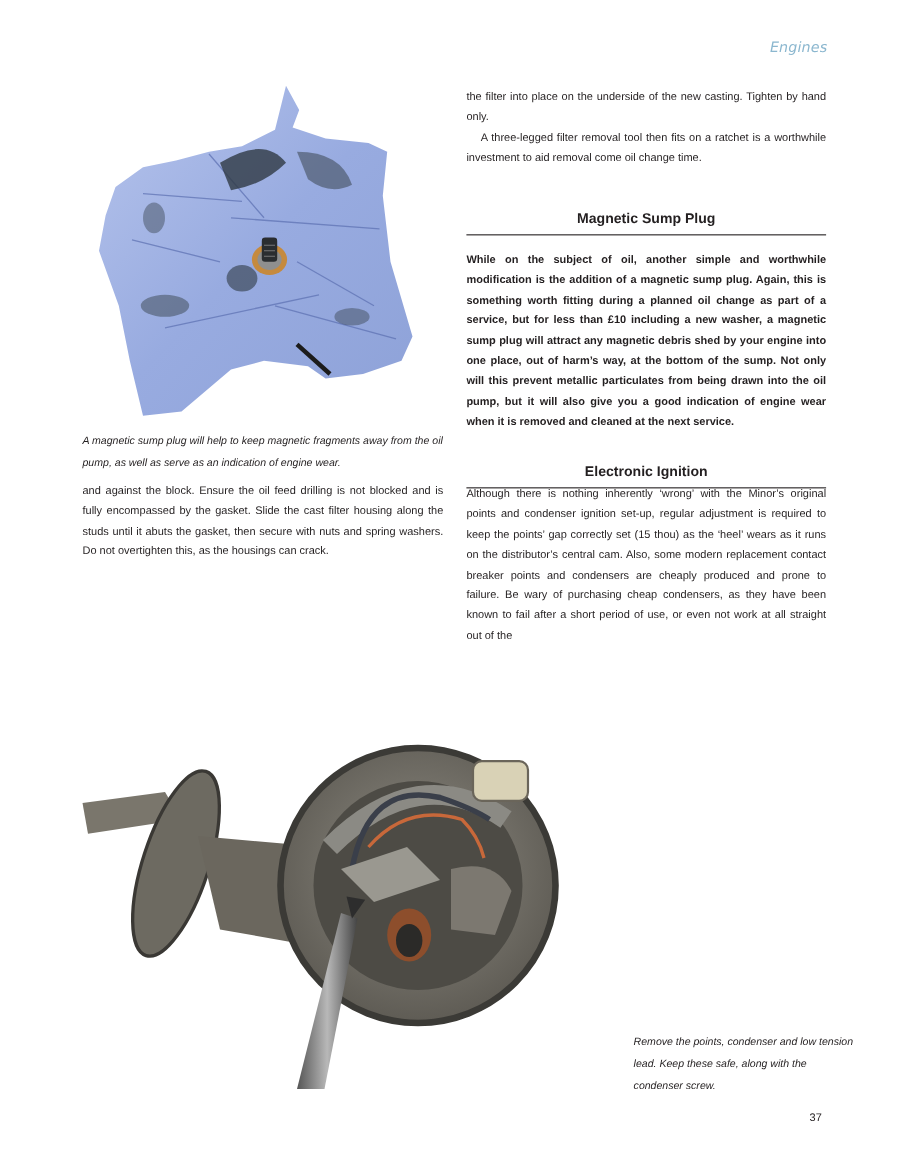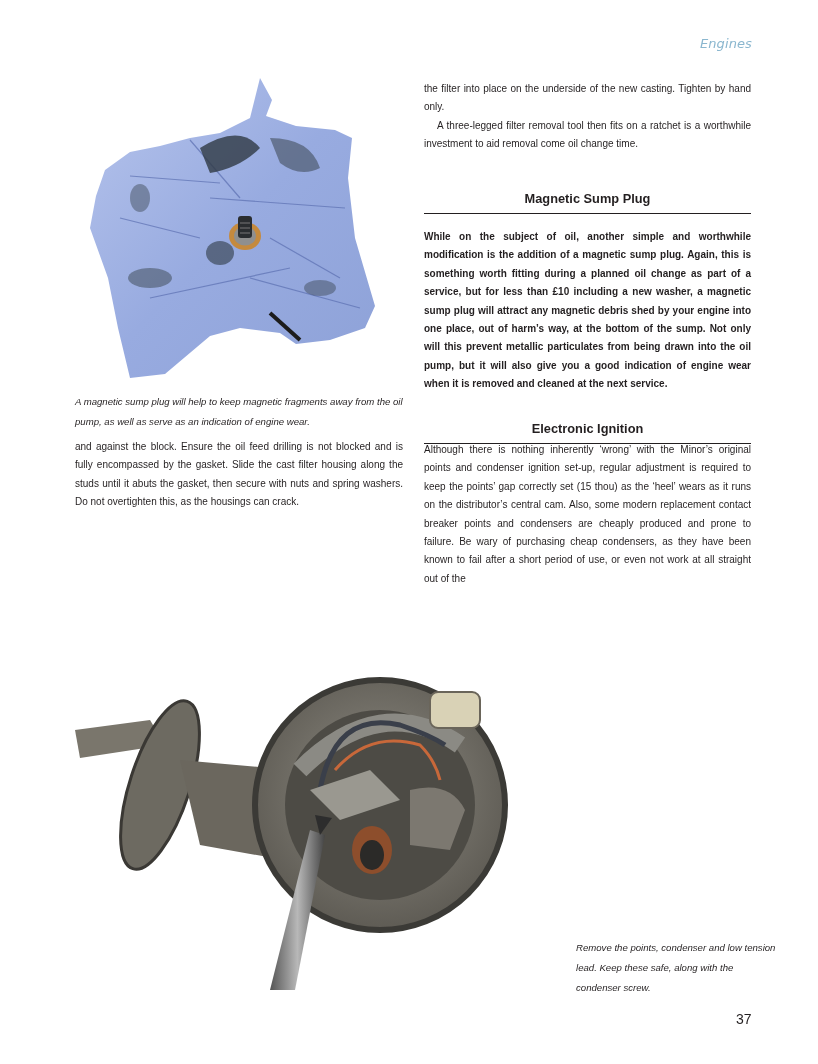--- a/index.html
+++ b/index.html
@@ -29,21 +29,21 @@
   #body-sump { left: 424px; top: 228px; width: 327px; font-weight: bold; }
   #heading-ignition { position: absolute; left: 424px; top: 420px; width: 327px; }
 
   .caption {
     position: absolute; font-style: italic; font-size: 9.6px; line-height: 20px;
     color: #231f20; text-align: left;
   }
   #caption-sump { left: 75px; top: 392px; width: 330px; }
   #caption-dist { left: 576px; top: 938px; width: 200px; }
 
-  .page-number { position: absolute; left: 736px; top: 1011px; font-size: 14px; color: #231f20; }
+  .page-number { position: absolute; left: 736px; top: 1011px; font-size: 10px; color: #231f20; }
 
   .photo { position: absolute; }
   #photo-sump { left: 90px; top: 78px; width: 310px; height: 312px; }
   #photo-dist { left: 70px; top: 650px; width: 470px; height: 340px; }
 </style>
 </head>
 <body>
 
 <div class="running-head">Engines</div>
 

